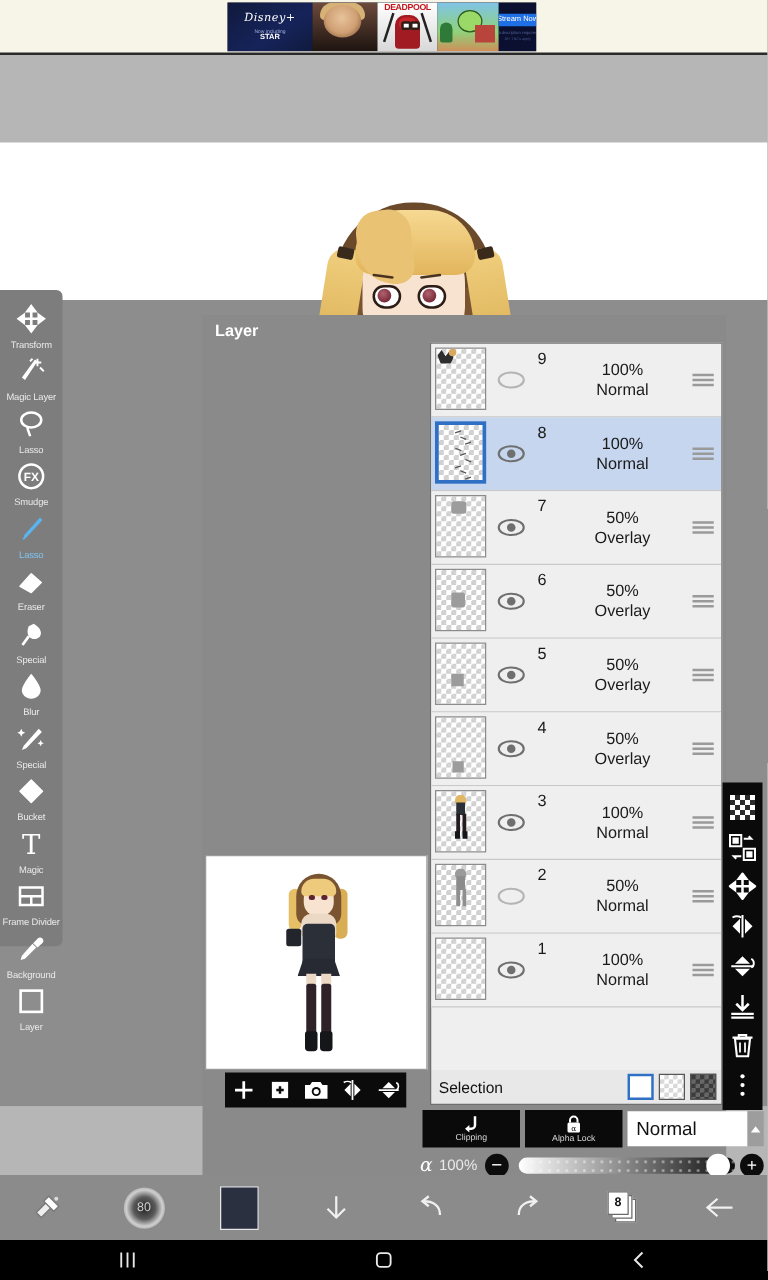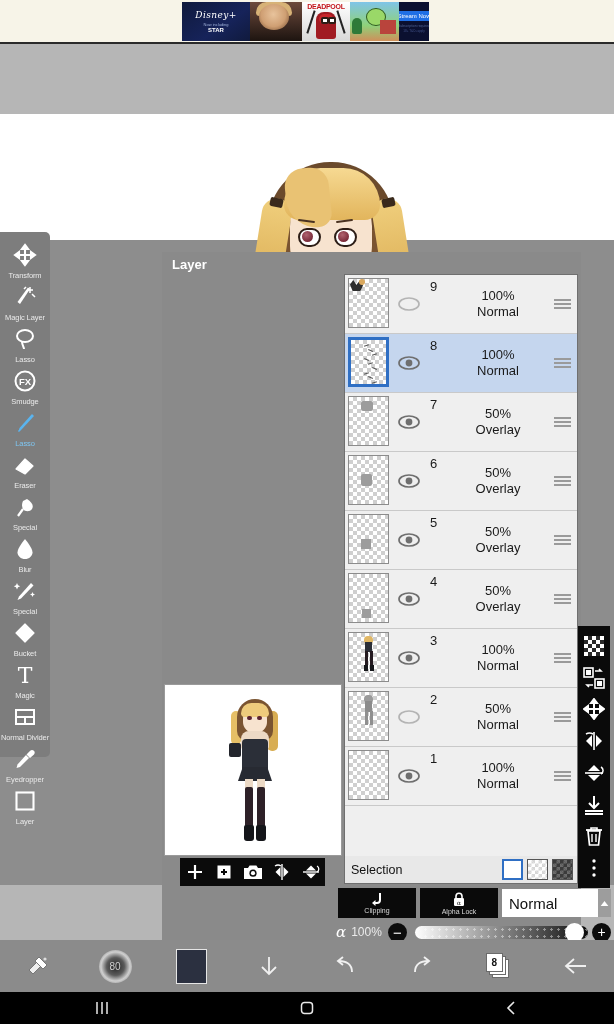--- a/index.html
+++ b/index.html
@@ -405,30 +405,30 @@
       </div>
       <div class="tlabel">Magic</div>
     </div>
     <div class="tool">
       <div class="ticon">
         <svg width="24" height="24" viewBox="0 0 24 24">
           <rect x="3" y="5" width="18" height="14" fill="none" stroke="#ffffff" stroke-width="2"></rect>
           <path d="M3 12 H21 M12 12 V19" stroke="#ffffff" stroke-width="2"></path>
         </svg>
       </div>
-      <div class="tlabel">Normal Divider</div>
+      <div class="tlabel">Frame Divider</div>
     </div>
     <div class="tool">
       <div class="ticon">
         <svg width="24" height="24" viewBox="0 0 24 24">
           <path d="M19 3 a2.6 2.6 0 0 1 2 4.4 L17 11 L13.5 7.5 L17.2 3.8 A2.6 2.6 0 0 1 19 3 Z" fill="#ffffff"></path>
           <path d="M13 8 L16 11 L7 20 L3.5 21 L4.5 17.5 Z" fill="#ffffff"></path>
         </svg>
       </div>
-      <div class="tlabel">Eyedropper</div>
+      <div class="tlabel">Background</div>
     </div>
     <div class="tool">
       <div class="ticon">
         <svg width="24" height="24" viewBox="0 0 24 24">
           <rect x="3.5" y="3.5" width="17" height="17" fill="none" stroke="#ffffff" stroke-width="2.1"></rect>
         </svg>
       </div>
       <div class="tlabel">Layer</div>
     </div>
   </div>

